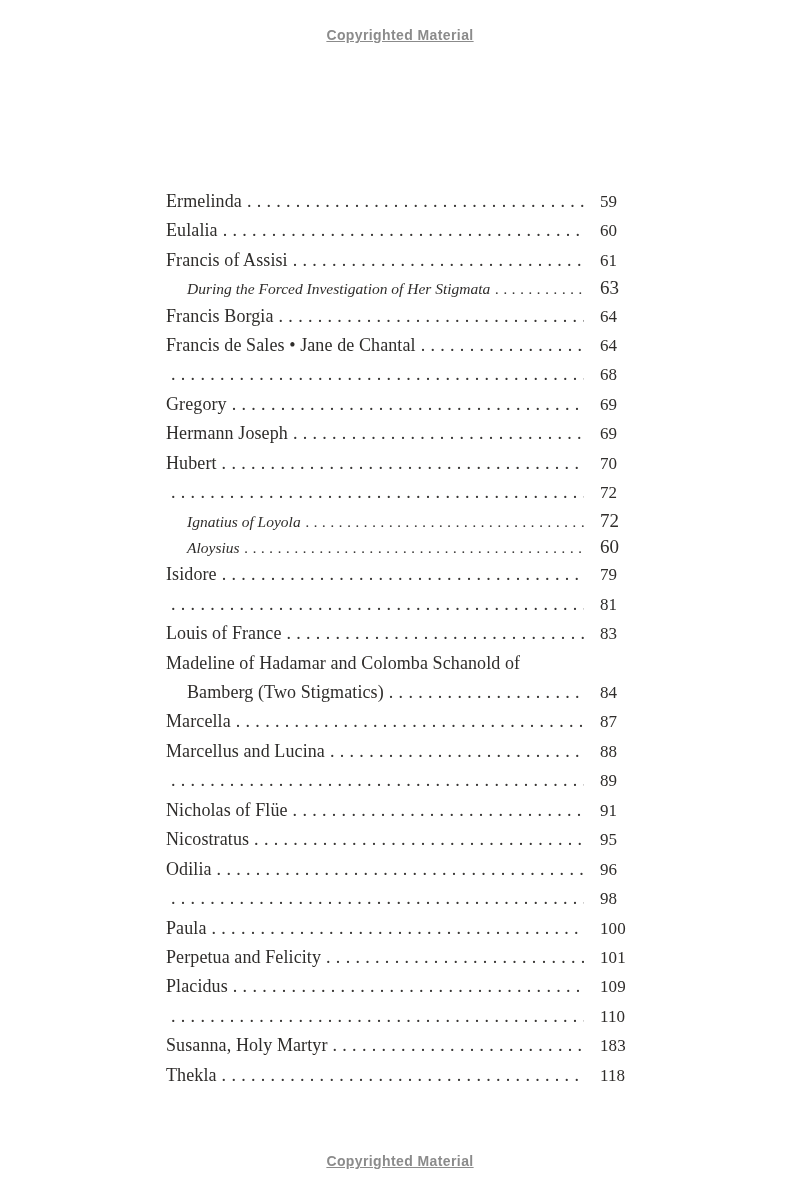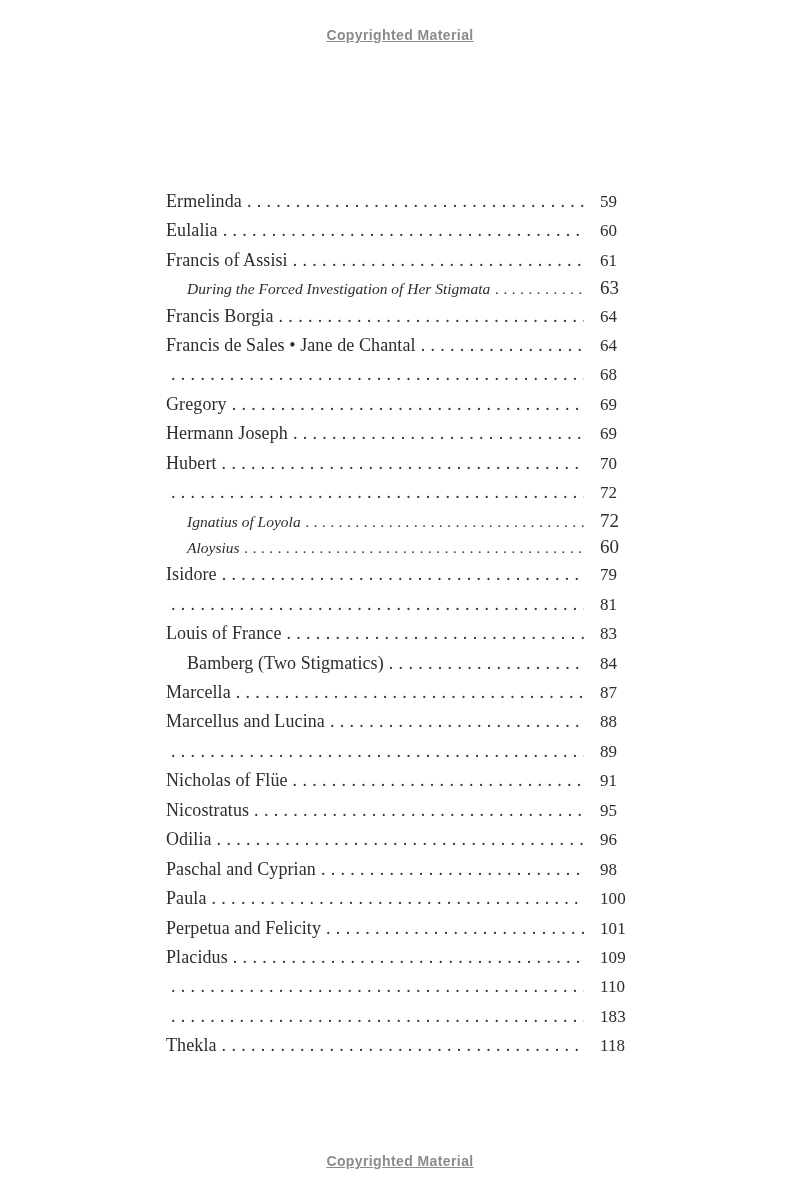--- a/index.html
+++ b/index.html
@@ -163,20 +163,21 @@
       <div class="toc-row row-main">
         <span class="dots">. . . . . . . . . . . . . . . . . . . . . . . . . . . . . . . . . . . . . . . . . . . . . . . . . . . . . . . . . . . . . . . . . . . . . . . . . . . . . . . . . . . . . . . . . . . . . . . . . . . . . . . . . . . . . . . . . . . . . . . . </span>
         <span class="pagenum">81</span>
       </div>
       <div class="toc-row row-main">
         <span class="label">Louis of France</span>
         <span class="dots">. . . . . . . . . . . . . . . . . . . . . . . . . . . . . . . . . . . . . . . . . . . . . . . . . . . . . . . . . . . . . . . . . . . . . . . . . . . . . . . . . . . . . . . . . . . . . . . . . . . . . . . . . . . . . . . . . . . . . . . . </span>
         <span class="pagenum">83</span>
       </div>
       <div>
+        <div class="wrap-line1">Madeline of Hadamar and Colomba Schanold of</div>
         <div class="toc-row row-main wrap-line2">
           <span class="label">Bamberg (Two Stigmatics)</span>
           <span class="dots">. . . . . . . . . . . . . . . . . . . . . . . . . . . . . . . . . . . . . . . . . . . . . . . . . . . . . . . . . . . . . . . . . . . . . . . . . . . . . . . . . . . . . . . . . . . . . . . . . . . . . . . . . . . . . . . . . . . . . . . . </span>
           <span class="pagenum">84</span>
         </div>
       </div>
       <div class="toc-row row-main">
         <span class="label">Marcella</span>
         <span class="dots">. . . . . . . . . . . . . . . . . . . . . . . . . . . . . . . . . . . . . . . . . . . . . . . . . . . . . . . . . . . . . . . . . . . . . . . . . . . . . . . . . . . . . . . . . . . . . . . . . . . . . . . . . . . . . . . . . . . . . . . . </span>
         <span class="pagenum">87</span>
@@ -199,21 +200,20 @@
         <span class="label">Nicostratus</span>
         <span class="dots">. . . . . . . . . . . . . . . . . . . . . . . . . . . . . . . . . . . . . . . . . . . . . . . . . . . . . . . . . . . . . . . . . . . . . . . . . . . . . . . . . . . . . . . . . . . . . . . . . . . . . . . . . . . . . . . . . . . . . . . . </span>
         <span class="pagenum">95</span>
       </div>
       <div class="toc-row row-main">
         <span class="label">Odilia</span>
         <span class="dots">. . . . . . . . . . . . . . . . . . . . . . . . . . . . . . . . . . . . . . . . . . . . . . . . . . . . . . . . . . . . . . . . . . . . . . . . . . . . . . . . . . . . . . . . . . . . . . . . . . . . . . . . . . . . . . . . . . . . . . . . </span>
         <span class="pagenum">96</span>
       </div>
       <div class="toc-row row-main">
-        <span class="label">Paschal and Cyprian</span>
         <span class="dots">. . . . . . . . . . . . . . . . . . . . . . . . . . . . . . . . . . . . . . . . . . . . . . . . . . . . . . . . . . . . . . . . . . . . . . . . . . . . . . . . . . . . . . . . . . . . . . . . . . . . . . . . . . . . . . . . . . . . . . . . </span>
         <span class="pagenum">98</span>
       </div>
       <div class="toc-row row-main">
         <span class="label">Paula</span>
         <span class="dots">. . . . . . . . . . . . . . . . . . . . . . . . . . . . . . . . . . . . . . . . . . . . . . . . . . . . . . . . . . . . . . . . . . . . . . . . . . . . . . . . . . . . . . . . . . . . . . . . . . . . . . . . . . . . . . . . . . . . . . . . </span>
         <span class="pagenum">100</span>
       </div>
       <div class="toc-row row-main">
         <span class="label">Perpetua and Felicity</span>
@@ -223,20 +223,21 @@
       <div class="toc-row row-main">
         <span class="label">Placidus</span>
         <span class="dots">. . . . . . . . . . . . . . . . . . . . . . . . . . . . . . . . . . . . . . . . . . . . . . . . . . . . . . . . . . . . . . . . . . . . . . . . . . . . . . . . . . . . . . . . . . . . . . . . . . . . . . . . . . . . . . . . . . . . . . . . </span>
         <span class="pagenum">109</span>
       </div>
       <div class="toc-row row-main">
         <span class="dots">. . . . . . . . . . . . . . . . . . . . . . . . . . . . . . . . . . . . . . . . . . . . . . . . . . . . . . . . . . . . . . . . . . . . . . . . . . . . . . . . . . . . . . . . . . . . . . . . . . . . . . . . . . . . . . . . . . . . . . . . </span>
         <span class="pagenum">110</span>
       </div>
       <div class="toc-row row-main">
+        <span class="label">Susanna, Holy Martyr</span>
         <span class="dots">. . . . . . . . . . . . . . . . . . . . . . . . . . . . . . . . . . . . . . . . . . . . . . . . . . . . . . . . . . . . . . . . . . . . . . . . . . . . . . . . . . . . . . . . . . . . . . . . . . . . . . . . . . . . . . . . . . . . . . . . </span>
         <span class="pagenum">183</span>
       </div>
       <div class="toc-row row-main">
         <span class="label">Thekla</span>
         <span class="dots">. . . . . . . . . . . . . . . . . . . . . . . . . . . . . . . . . . . . . . . . . . . . . . . . . . . . . . . . . . . . . . . . . . . . . . . . . . . . . . . . . . . . . . . . . . . . . . . . . . . . . . . . . . . . . . . . . . . . . . . . </span>
         <span class="pagenum">118</span>
       </div>
     </div>
 

